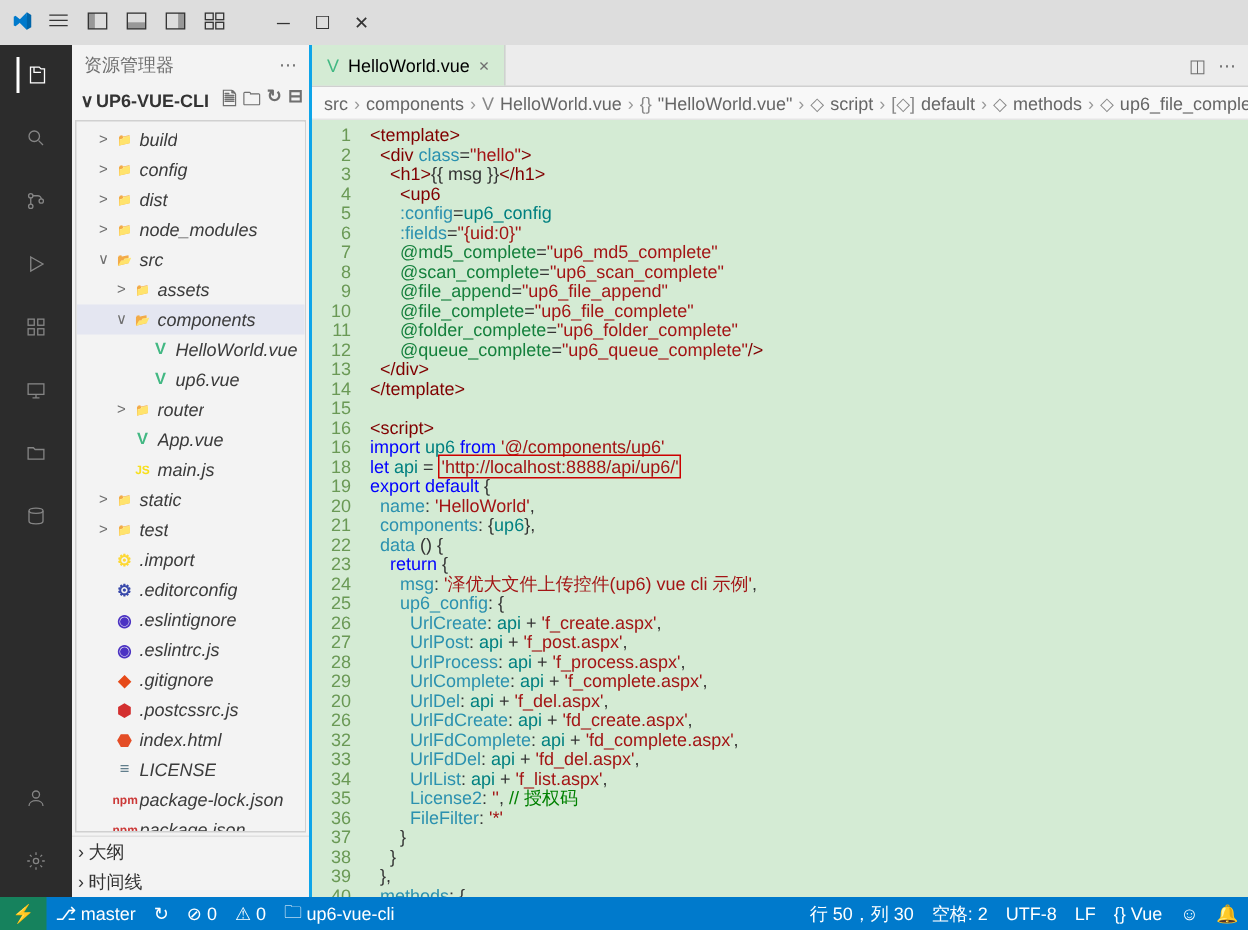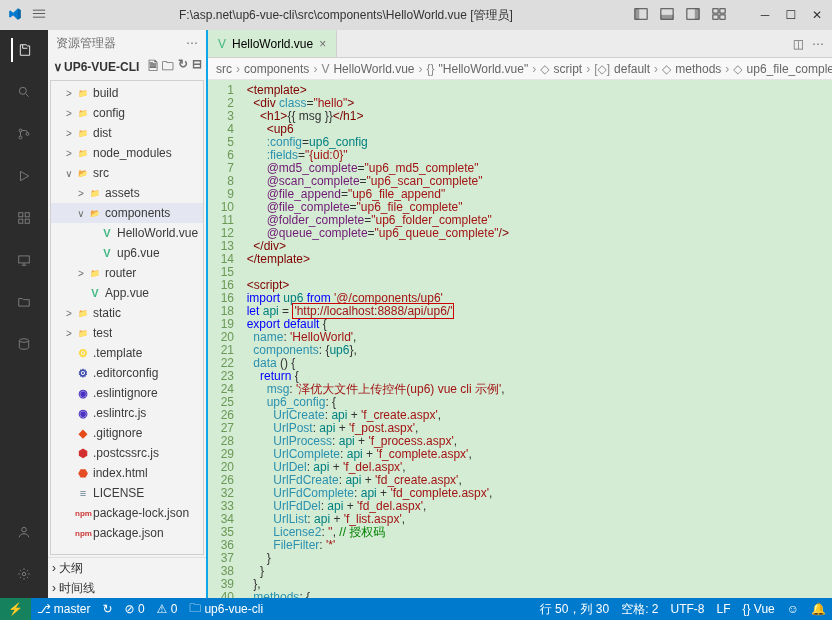--- a/index.html
+++ b/index.html
@@ -19,21 +19,21 @@
 .sidebar-header{height:26px;display:flex;align-items:center;padding:0 8px;font-size:11px;color:#6f6f6f;}
 .sidebar-header .title{flex:1;}
 .project-row{height:22px;display:flex;align-items:center;padding:0 4px;font-size:11px;font-weight:bold;color:#333;}
 .project-row .chev{width:12px;text-align:center;}
 .project-row .actions{margin-left:auto;display:flex;gap:4px;color:#6f6f6f;}
 .tree{flex:1;overflow:auto;border:1px solid #d0d0d0;margin:2px;background:#f3f3f3;padding:2px 0;}
 .tree-item{height:20px;display:flex;align-items:center;font-size:12px;color:#3b3b3b;cursor:pointer;white-space:nowrap;}
 .tree-item.selected{background:#e4e6f1;}
 .tree-item .chev{width:12px;text-align:center;color:#6f6f6f;font-size:10px;}
 .tree-item .icon{width:16px;text-align:center;margin-right:2px;}
-.tree-item .label{overflow:hidden;text-overflow:ellipsis;}
+.tree-item .label{overflow:hidden;text-overflow:ellipsis;font-style:italic;}
 .bottom-sections{border-top:1px solid #e0e0e0;}
 .bottom-sections .section{height:20px;display:flex;align-items:center;padding-left:4px;font-size:11px;color:#333;cursor:pointer;}
 .editor-area{flex:1;display:flex;flex-direction:column;background:#fff;overflow:hidden;}
 .tabs{height:28px;background:#ececec;display:flex;align-items:stretch;border-bottom:1px solid #d0d0d0;}
 .tab{display:flex;align-items:center;padding:0 10px;background:#f3f3f3;border-right:1px solid #d0d0d0;gap:6px;cursor:pointer;}
 .tab.active{background:#d4ebd4;}
 .tab .tab-icon{color:#42b883;}
 .tab .close{color:#6f6f6f;}
 .tabs .spacer{flex:1;}
 .tabs .tab-actions{display:flex;align-items:center;gap:8px;padding-right:8px;color:#6f6f6f;}
@@ -45,21 +45,21 @@
 .gutter div{height:13px;}
 .code{flex:1;padding:4px 0;white-space:pre;color:#333;}
 .code div{height:13px;}
 .tk-tag{color:#800000;}
 .tk-attr{color:#2b91af;}
 .tk-str{color:#a31515;}
 .tk-kw{color:#0000ff;}
 .tk-var{color:#008080;}
 .tk-comment{color:#008000;}
 .tk-prop{color:#2b91af;}
-.tk-at{color:#701a75;}
+.tk-at{color:#15803d;}
 .highlight-box{border:1px solid #cc0000;padding:0 1px;}
 .statusbar{height:22px;background:#007acc;color:#fff;display:flex;align-items:center;font-size:11px;}
 .statusbar .sb-remote{background:#16825d;height:100%;display:flex;align-items:center;padding:0 8px;}
 .statusbar .sb-item{padding:0 6px;display:flex;align-items:center;gap:3px;cursor:pointer;}
 .statusbar .sb-right{margin-left:auto;display:flex;}
 svg{width:14px;height:14px;fill:currentColor;}
 </style>
 </head>
 <body>
 
@@ -68,21 +68,20 @@
     <svg viewBox="0 0 24 24">
         <path fill="#0065A9" d="M17 2l5 3v14l-5 3-8-8 8-8z"></path>
         <path fill="#007ACC" d="M17 2v20l-8-8-5 4-2-1V7l2-1 5 4z"></path>
       </svg>
   </span>
   <span class="menu-icon">
     <svg viewBox="0 0 16 16">
         <path d="M1 3h14v1H1zM1 7h14v1H1zM1 11h14v1H1z"></path>
       </svg>
   </span>
-  <span class="title-text">F:\asp.net\up6-vue-cli\src\components\HelloWorld.vue [管理员]</span>
   <div class="win-controls">
     <span><svg viewBox="0 0 16 16">
           <rect x="1" y="2" width="14" height="12" fill="none" stroke="currentColor"></rect>
           <rect x="1" y="2" width="5" height="12" fill="currentColor" opacity="0.4"></rect>
         </svg></span>
     <span><svg viewBox="0 0 16 16">
           <rect x="1" y="2" width="14" height="12" fill="none" stroke="currentColor"></rect>
           <rect x="1" y="9" width="14" height="5" fill="currentColor" opacity="0.4"></rect>
         </svg></span>
     <span><svg viewBox="0 0 16 16">
@@ -235,34 +234,39 @@
         <div class="tree-item" style="padding-left: 24px;">
           <span class="chev">&gt;</span>
           <span class="icon" style="color: rgb(124, 179, 66); font-size: 8px; font-weight: bold;">📁</span>
           <span class="label">router</span>
         </div>
         <div class="tree-item" style="padding-left: 24px;">
           <span class="chev"></span>
           <span class="icon" style="color: rgb(66, 184, 131); font-size: 11px; font-weight: bold;">V</span>
           <span class="label">App.vue</span>
         </div>
+        <div class="tree-item" style="padding-left: 24px;">
+          <span class="chev"></span>
+          <span class="icon" style="color: rgb(247, 223, 30); font-size: 8px; font-weight: bold;">JS</span>
+          <span class="label">main.js</span>
+        </div>
         <div class="tree-item" style="padding-left: 12px;">
           <span class="chev">&gt;</span>
           <span class="icon" style="color: rgb(124, 179, 66); font-size: 8px; font-weight: bold;">📁</span>
           <span class="label">static</span>
         </div>
         <div class="tree-item" style="padding-left: 12px;">
           <span class="chev">&gt;</span>
           <span class="icon" style="color: rgb(183, 28, 28); font-size: 8px; font-weight: bold;">📁</span>
           <span class="label">test</span>
         </div>
         <div class="tree-item" style="padding-left: 12px;">
           <span class="chev"></span>
           <span class="icon" style="color: rgb(253, 216, 53); font-size: 11px; font-weight: bold;">⚙</span>
-          <span class="label">.template</span>
+          <span class="label">.import</span>
         </div>
         <div class="tree-item" style="padding-left: 12px;">
           <span class="chev"></span>
           <span class="icon" style="color: rgb(57, 73, 171); font-size: 11px; font-weight: bold;">⚙</span>
           <span class="label">.editorconfig</span>
         </div>
         <div class="tree-item" style="padding-left: 12px;">
           <span class="chev"></span>
           <span class="icon" style="color: rgb(75, 50, 195); font-size: 11px; font-weight: bold;">◉</span>
           <span class="label">.eslintignore</span>

